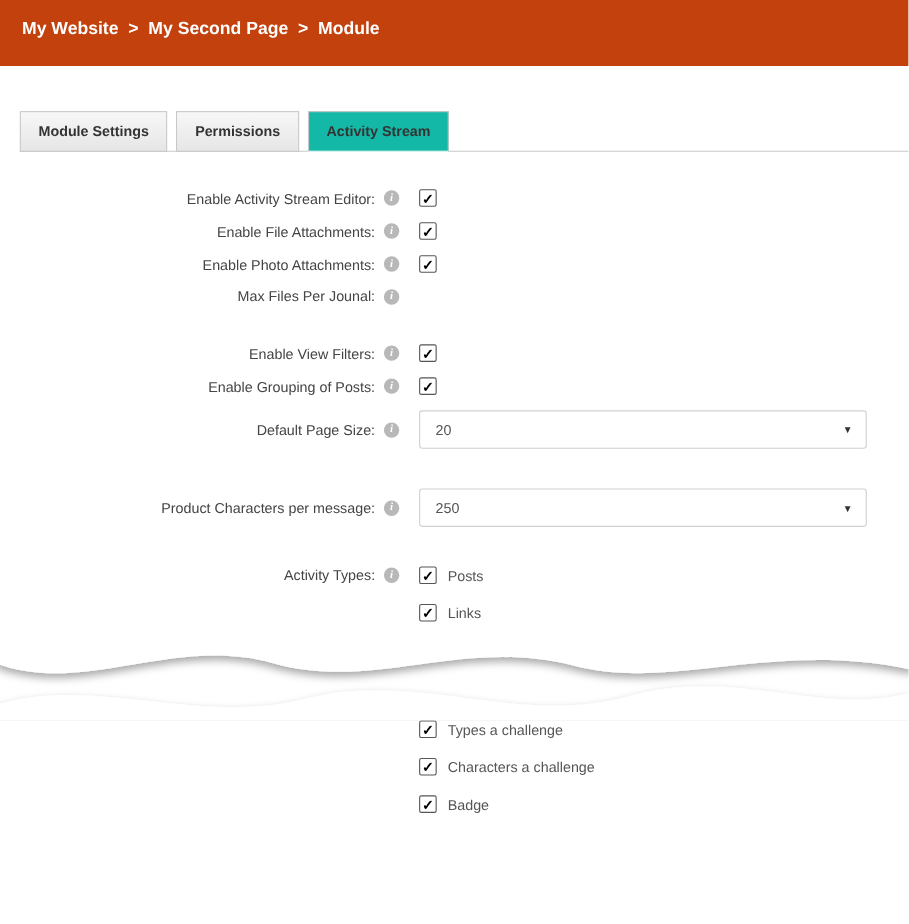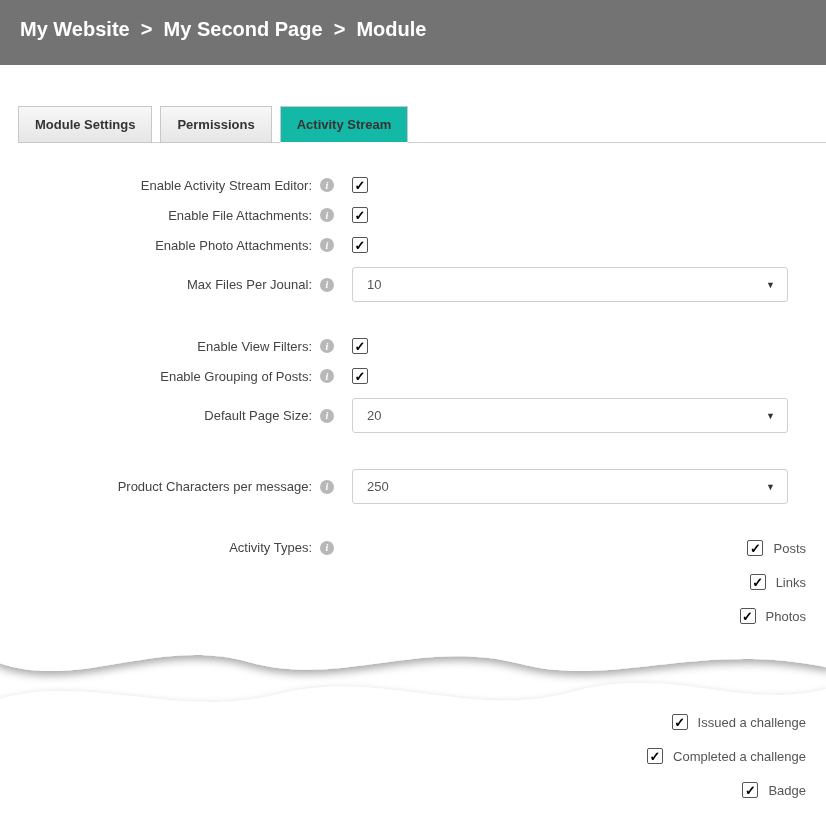--- a/index.html
+++ b/index.html
@@ -5,24 +5,24 @@
   * { box-sizing: border-box; }
   body {
     margin: 0;
     font-family: Arial, Helvetica, sans-serif;
     font-size: 13px;
     color: #333;
     background: #fff;
     width: 826px;
   }
   .header {
-    background: #737373;
+    background: #c2410c;
     color: #fff;
     padding: 18px 20px 24px 20px;
-    font-size: 20px;
+    font-size: 16px;
     font-weight: bold;
   }
   .breadcrumb-part { color: #fff; }
   .tabs {
     display: flex;
     margin: 40px 0 0 18px;
     border-bottom: 1px solid #ccc;
   }
   .tab {
     border: 1px solid #c8c8c8;
@@ -35,20 +35,21 @@
     cursor: pointer;
     position: relative;
     top: 1px;
   }
   .tab.active {
     background: #14b8a6;
     border-bottom: 1px solid #fff;
   }
   .form {
     padding: 34px 20px 0 20px;
+    margin-left: 29px;
   }
   .row {
     display: flex;
     align-items: center;
     margin-bottom: 14px;
   }
   .row.select-row { align-items: stretch; margin-bottom: 18px; }
   .label-col {
     width: 320px;
     display: flex;
@@ -117,21 +118,20 @@
     right: 12px;
     top: 50%;
     transform: translateY(-50%);
   }
   .gap { height: 18px; }
   .checklist .row { margin-bottom: 18px; }
   .check-item {
     display: flex;
     align-items: center;
     gap: 10px;
-    justify-content: flex-end;
   }
   .check-item .checkbox { margin-left: 12px; }
   .check-item-label { color: #555; }
   .tear {
     height: 72px;
     position: relative;
     margin: 0 -4px;
   }
   .tear svg { width: 100%; height: 100%; display:block; }
 </style>
@@ -182,23 +182,20 @@
     <div class="control-col">
       <span class="checkbox checked"></span>
     </div>
   </div>
 
   <div class="row select-row">
     <div class="label-col">
       <span>Max Files Per Jounal:</span>
       <span class="info-icon">i</span>
     </div>
-    <div class="control-col">
-      <div class="select">10</div>
-    </div>
   </div>
 
   <div class="gap"></div>
 
   <div class="row">
     <div class="label-col">
       <span>Enable View Filters:</span>
       <span class="info-icon">i</span>
     </div>
     <div class="control-col">
@@ -249,27 +246,20 @@
       <div class="control-col check-item">
         <span class="checkbox checked"></span>
         <span class="check-item-label">Posts</span>
       </div>
     </div>
     <div class="row">
       <div class="label-col"></div>
       <div class="control-col check-item">
         <span class="checkbox checked"></span>
         <span class="check-item-label">Links</span>
-      </div>
-    </div>
-    <div class="row">
-      <div class="label-col"></div>
-      <div class="control-col check-item">
-        <span class="checkbox checked"></span>
-        <span class="check-item-label">Photos</span>
       </div>
     </div>
   </div>
 </div>
 
 <div class="tear">
   <svg viewBox="0 0 826 72" preserveAspectRatio="none">
     <defs>
       <filter id="sh" x="-20%" y="-20%" width="140%" height="160%">
         <feDropShadow dx="0" dy="4" stdDeviation="4" flood-color="#000" flood-opacity="0.35"></feDropShadow>
@@ -279,28 +269,28 @@
     <path d="M0,58 C90,30 180,78 280,52 C380,26 470,78 570,50 C670,22 740,70 826,46 L826,72 L0,72 Z" fill="#fff" filter="url(#sh)"></path>
   </svg>
 </div>
 
 <div class="form" style="padding-top:0;">
   <div class="checklist">
     <div class="row">
       <div class="label-col"></div>
       <div class="control-col check-item">
         <span class="checkbox checked"></span>
-        <span class="check-item-label">Issued a challenge</span>
-      </div>
-    </div>
-    <div class="row">
-      <div class="label-col"></div>
-      <div class="control-col check-item">
-        <span class="checkbox checked"></span>
-        <span class="check-item-label">Completed a challenge</span>
+        <span class="check-item-label">Types a challenge</span>
+      </div>
+    </div>
+    <div class="row">
+      <div class="label-col"></div>
+      <div class="control-col check-item">
+        <span class="checkbox checked"></span>
+        <span class="check-item-label">Characters a challenge</span>
       </div>
     </div>
     <div class="row">
       <div class="label-col"></div>
       <div class="control-col check-item">
         <span class="checkbox checked"></span>
         <span class="check-item-label">Badge</span>
       </div>
     </div>
   </div>

